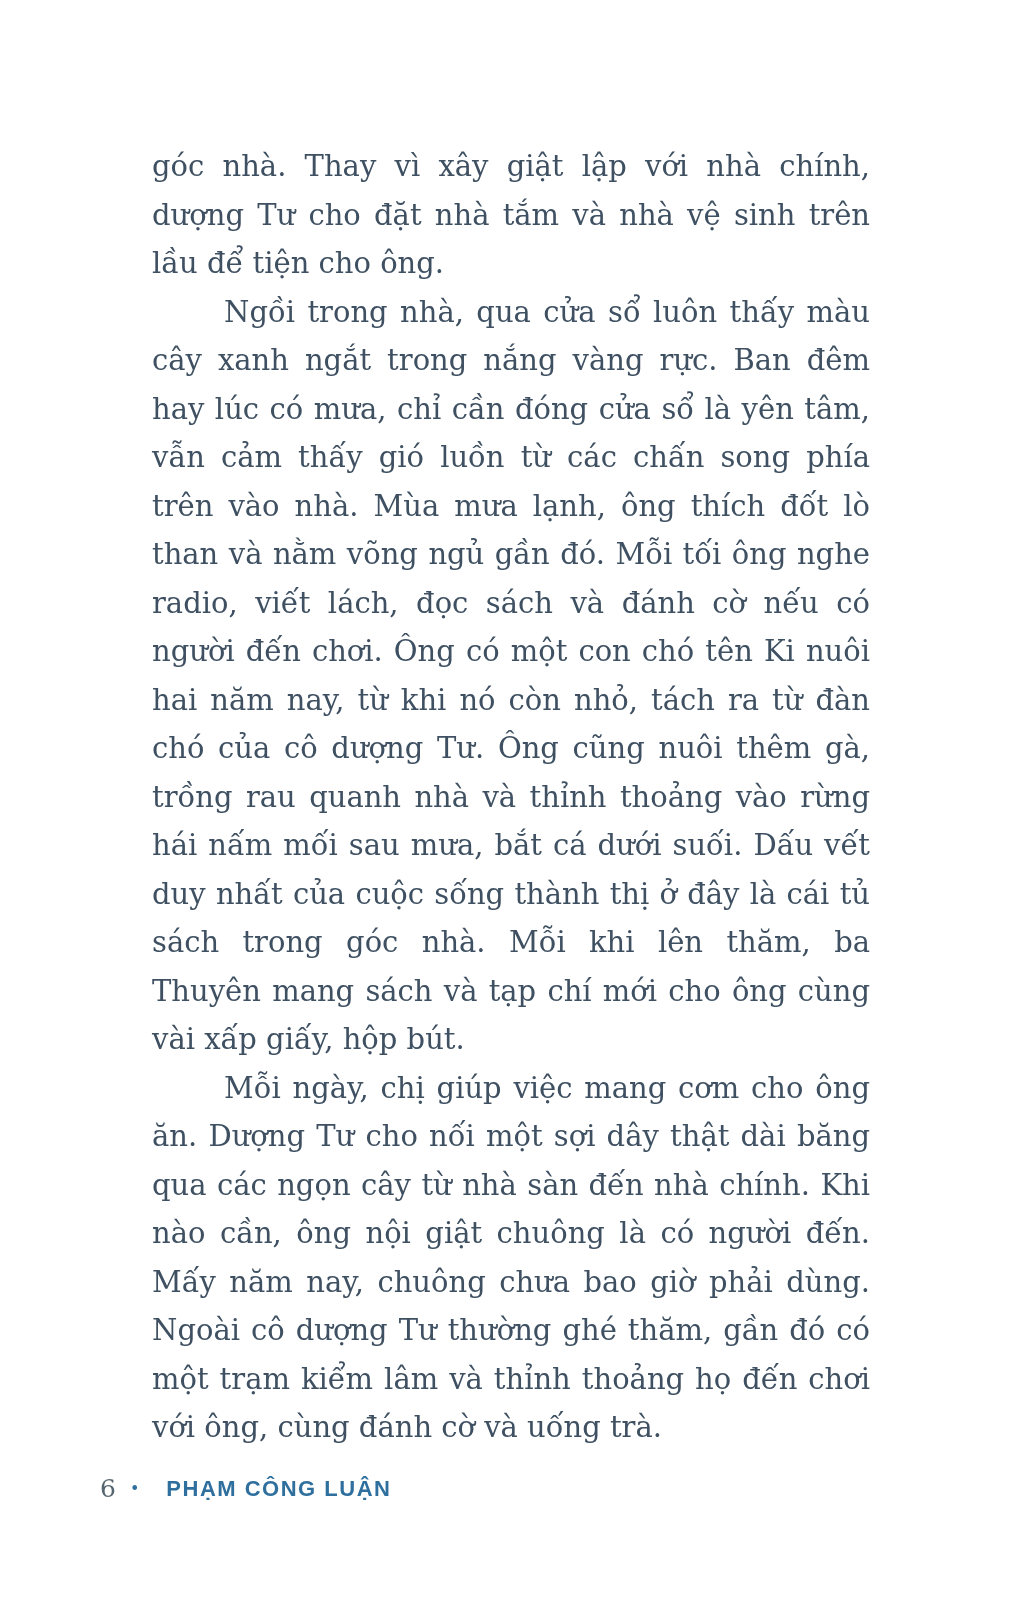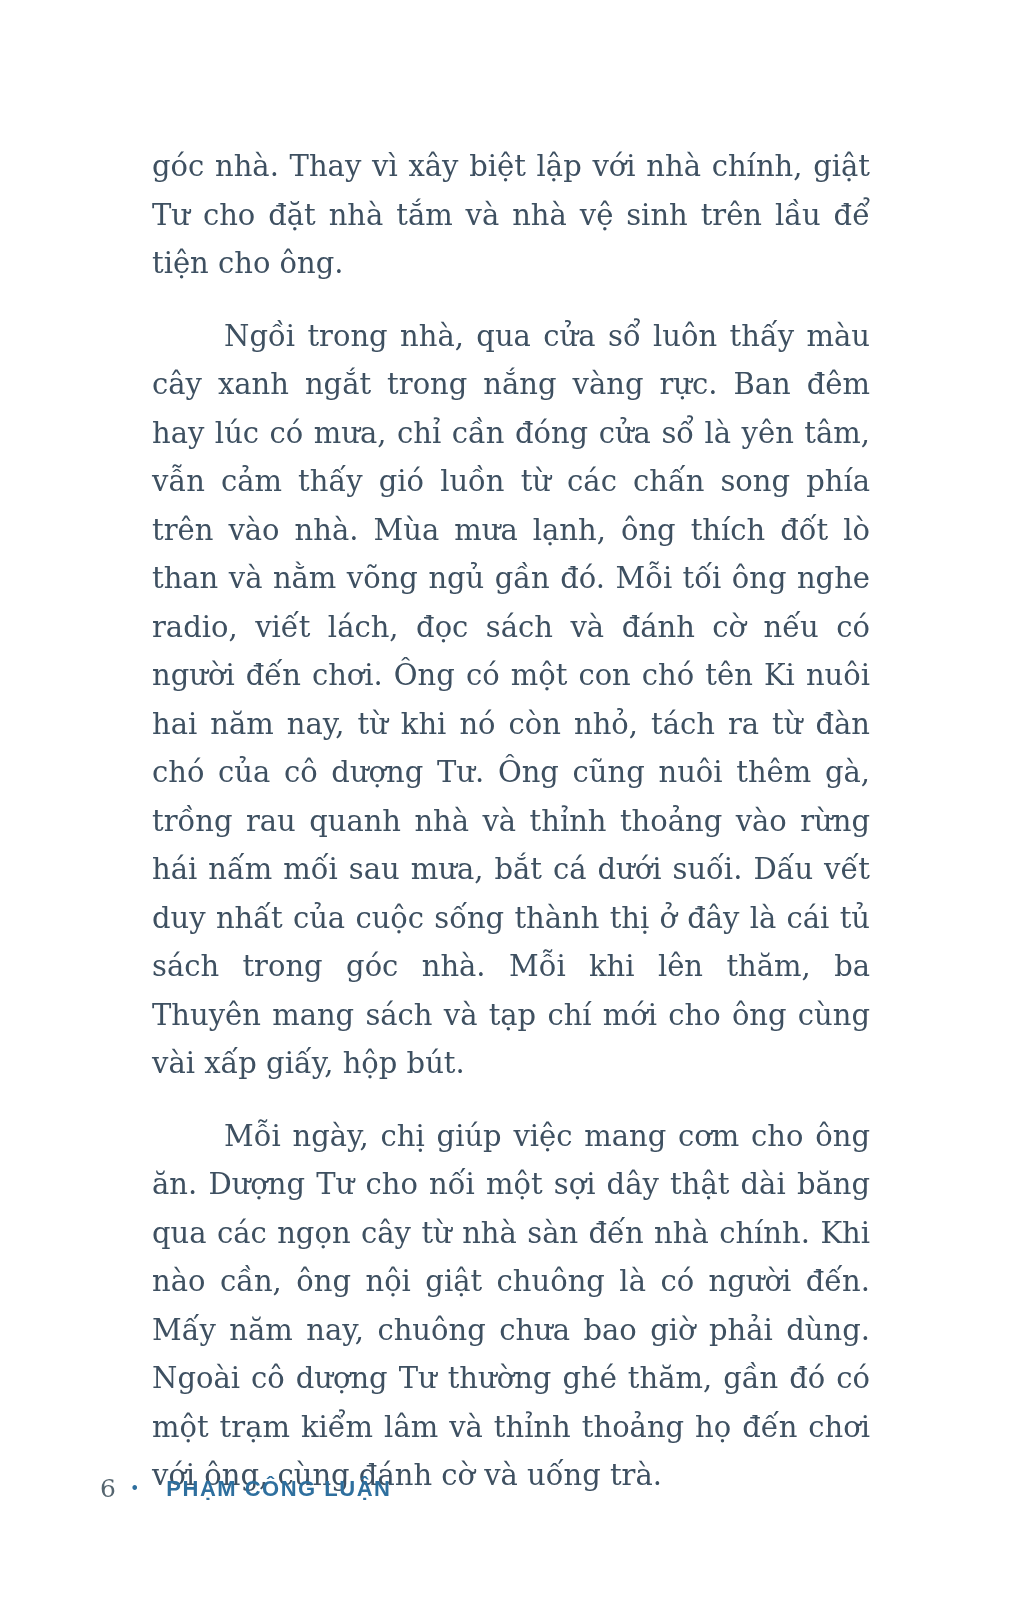--- a/index.html
+++ b/index.html
@@ -25,21 +25,20 @@
     line-height: 48.5px;
     text-align: justify;
     text-justify: inter-word;
   }
   .text-block p {
     margin: 0;
     padding: 0;
   }
   .text-block p.indent {
     text-indent: 72px;
-    margin-top: 24px;
   }
   .footer {
     position: absolute;
     left: 100px;
     top: 1474px;
     display: flex;
     align-items: center;
     gap: 14px;
   }
   .footer .page-num {
@@ -60,21 +59,21 @@
     color: #2e6f9e;
     margin-left: 13px;
   }
 </style>
 </head>
 <body>
 
 <div class="page">
 
   <div class="text-block">
-    <p>góc nhà. Thay vì xây biệt lập với nhà chính, giật Tư cho đặt nhà tắm và nhà vệ sinh trên lầu để tiện cho ông.</p>
+    <p>góc nhà. Thay vì xây giật lập với nhà chính, dượng Tư cho đặt nhà tắm và nhà vệ sinh trên lầu để tiện cho ông.</p>
     <p class="indent">Ngồi trong nhà, qua cửa sổ luôn thấy màu cây xanh ngắt trong nắng vàng rực. Ban đêm hay lúc có mưa, chỉ cần đóng cửa sổ là yên tâm, vẫn cảm thấy gió luồn từ các chấn song phía trên vào nhà. Mùa mưa lạnh, ông thích đốt lò than và nằm võng ngủ gần đó. Mỗi tối ông nghe radio, viết lách, đọc sách và đánh cờ nếu có người đến chơi. Ông có một con chó tên Ki nuôi hai năm nay, từ khi nó còn nhỏ, tách ra từ đàn chó của cô dượng Tư. Ông cũng nuôi thêm gà, trồng rau quanh nhà và thỉnh thoảng vào rừng hái nấm mối sau mưa, bắt cá dưới suối. Dấu vết duy nhất của cuộc sống thành thị ở đây là cái tủ sách trong góc nhà. Mỗi khi lên thăm, ba Thuyên mang sách và tạp chí mới cho ông cùng vài xấp giấy, hộp bút.</p>
     <p class="indent">Mỗi ngày, chị giúp việc mang cơm cho ông ăn. Dượng Tư cho nối một sợi dây thật dài băng qua các ngọn cây từ nhà sàn đến nhà chính. Khi nào cần, ông nội giật chuông là có người đến. Mấy năm nay, chuông chưa bao giờ phải dùng. Ngoài cô dượng Tư thường ghé thăm, gần đó có một trạm kiểm lâm và thỉnh thoảng họ đến chơi với ông, cùng đánh cờ và uống trà.</p>
   </div>
 
   <div class="footer">
     <span class="page-num">6</span>
     <span class="dot">•</span>
     <span class="author">PHẠM CÔNG LUẬN</span>
   </div>
 

